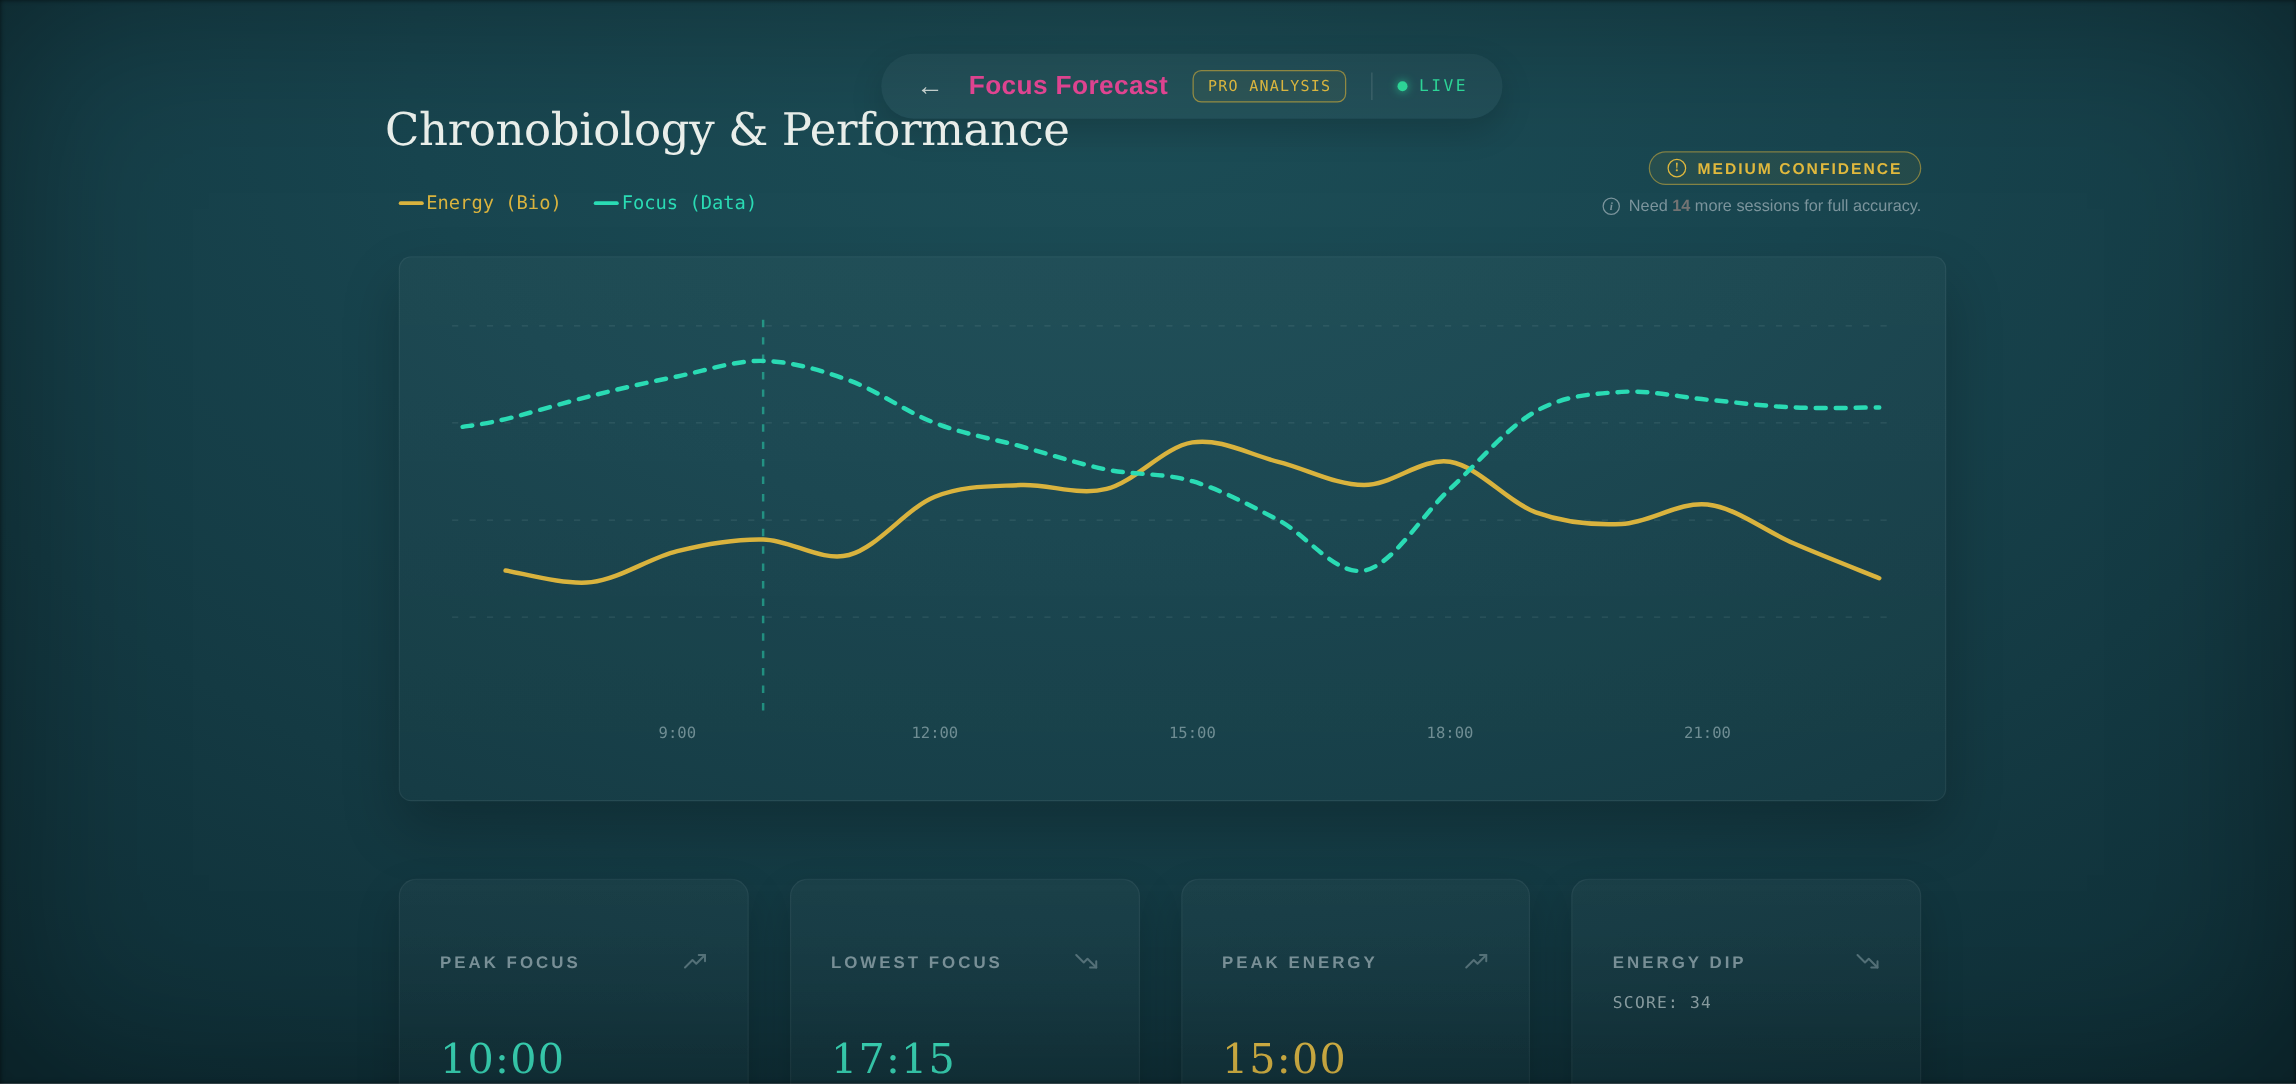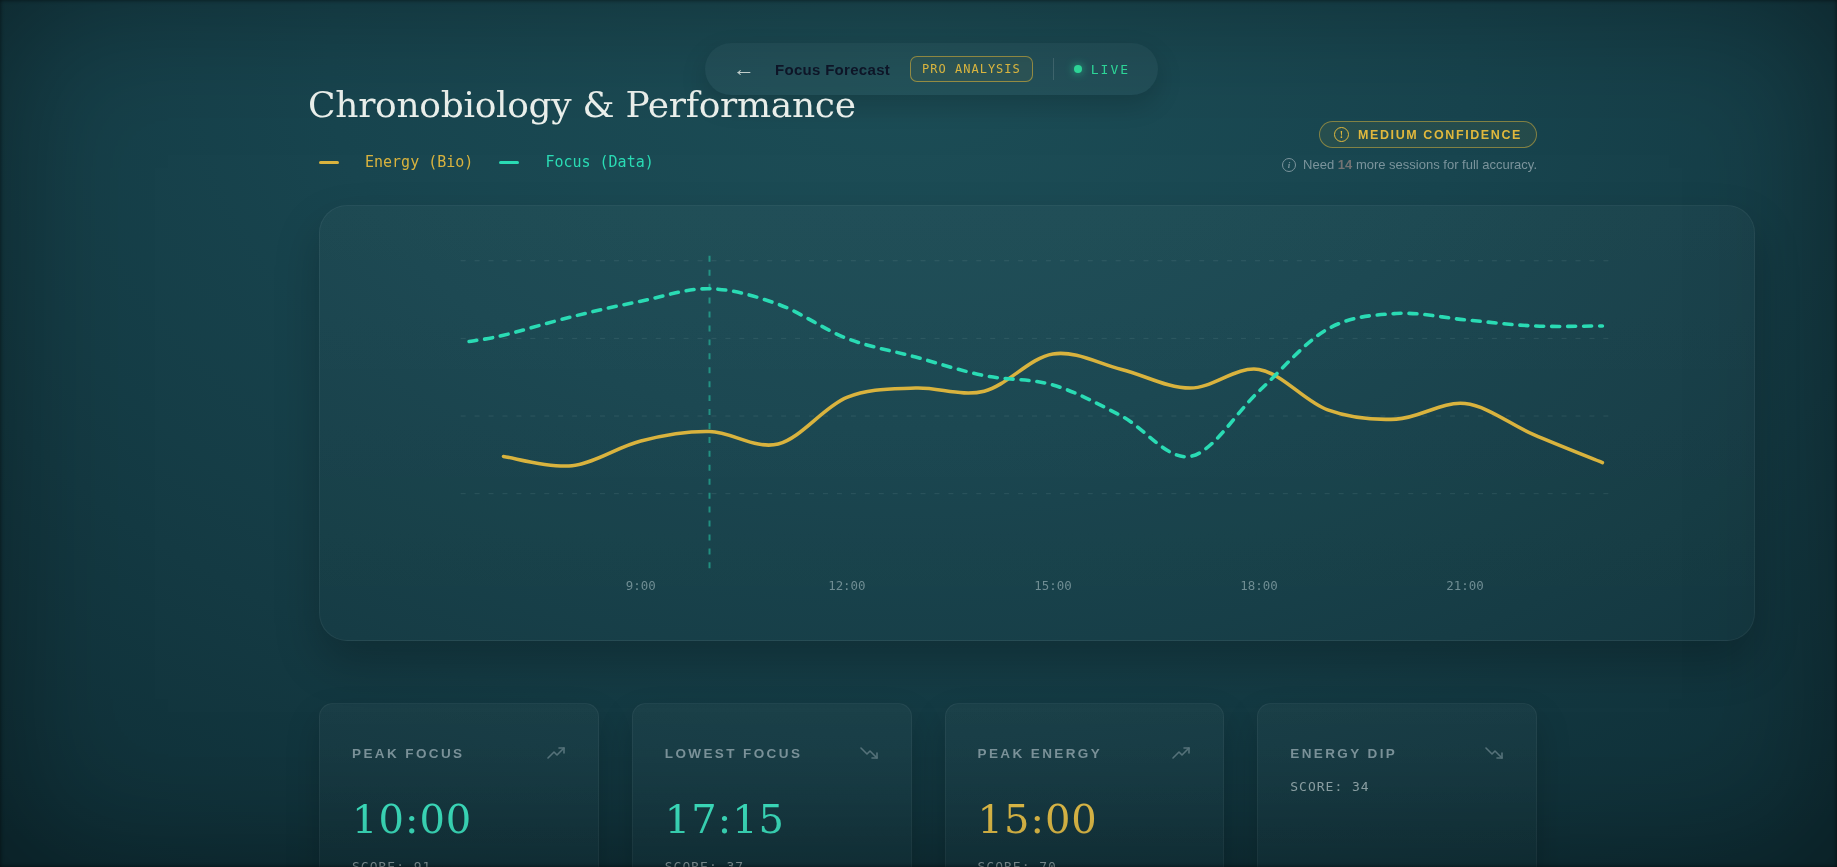--- a/index.html
+++ b/index.html
@@ -17,82 +17,82 @@
   
   .topbar{
     position:absolute; left:705px; top:43px; height:52px; min-width:448px;
     display:flex; align-items:center; gap:20px; padding:0 28px;
     background:rgba(255,255,255,.035);
     border-radius:27px;
     box-shadow:0 10px 26px rgba(0,0,0,.16);
   }
   .back-btn{ background:none; border:none; cursor:pointer; color:#cdd9d6;
     font-size:22px; line-height:1; display:flex; align-items:center; }
-  .tb-title{ font-size:15px; font-weight:bold; letter-spacing:.3px; color:#0f172a; white-space:nowrap; }
+  .tb-title{ font-size:21px; font-weight:bold; letter-spacing:.3px; color:#ec4899; white-space:nowrap; }
   .pro-badge{
     font-family:"DejaVu Sans Mono", monospace; font-size:12px; letter-spacing:1px;
     color:#e6c043; border:1px solid rgba(214,178,62,.65); background:rgba(230,192,67,.05);
     padding:5px 11px; border-radius:7px; white-space:nowrap;text-align:right;
   }
   .tb-sep{ width:1px; height:22px; background:rgba(255,255,255,.14); }
   .live{ display:flex; align-items:center; gap:9px;
     font-family:"DejaVu Sans Mono", monospace; font-size:13px; letter-spacing:2px; color:#30e2a0; }
   .live-dot{ width:8px; height:8px; border-radius:50%; background:#30e2a0;
     box-shadow:0 0 8px rgba(48,226,160,.8); }
 
   
   .page-title{
     position:absolute; left:308px; top:84px;
     font-family:"DejaVu Serif", serif; font-weight:400;
     font-size:36px; letter-spacing:-.3px; color:#eef3ef;
   }
   .legend{ position:absolute; left:319px; top:153px; display:flex; gap:26px; list-style:none; }
-  .legend li{ display:flex; align-items:center; gap:26px;
+  .legend li{ display:flex; align-items:center; gap:2px;
     font-family:"DejaVu Sans Mono", monospace; font-size:15px; }
   .legend .swatch{ width:20px; height:3px; border-radius:2px; }
 
   
   .right-info{ position:absolute; right:300px; top:121px; display:flex;
     flex-direction:column; align-items:flex-end; gap:9px; }
   .conf-badge{ display:inline-flex; align-items:center; gap:9px;
     height:27px; padding:0 14px; border-radius:14px;
     border:1px solid rgba(226,185,59,.5); background:rgba(226,185,59,.07);
     color:#e2ba3e; font-size:12.5px; font-weight:bold; letter-spacing:1.6px; white-space:nowrap; }
   .circ-icon{ display:inline-flex; align-items:center; justify-content:center;
     width:15px; height:15px; border-radius:50%; border:1.4px solid currentColor;
     font-size:10px; font-weight:bold; letter-spacing:0; flex:none; font-family:"Liberation Serif",serif; }
   .conf-note{ display:flex; align-items:center; gap:7px; color:#7b949c; font-size:13px; }
   .conf-note .circ-icon{ width:14px; height:14px; border-width:1.2px; font-size:9px; font-style:italic; }
   .conf-note b{ color:#737373; font-weight:bold; }
 
   
   .panel{
-    position:absolute; left:319px; top:205px; width:1436px; height:436px;
-    border-radius:28px; border:1px solid rgba(255,255,255,.055);
+    position:absolute; left:319px; top:205px; width:1238px; height:436px;
+    border-radius:10px; border:1px solid rgba(255,255,255,.055);
     background:linear-gradient(180deg, rgba(255,255,255,.028), rgba(255,255,255,.012));
     box-shadow:0 22px 45px rgba(0,0,0,.22);
     padding-left:35px;
   }
   .panel svg{ position:absolute; inset:0; width:100%; height:100%; }
   .tick-label{ font-family:"DejaVu Sans Mono", monospace; font-size:12.5px; fill:#6f8d93; }
 
   
   .cards{ position:absolute; left:319px; top:703px; width:1218px;
     display:grid; grid-template-columns:repeat(4,1fr); gap:33px; }
   .card{
     height:200px; border-radius:14px; padding:40px 32px 0 32px;
     border:1px solid rgba(255,255,255,.05);
     background:linear-gradient(180deg, rgba(255,255,255,.03), rgba(255,255,255,.012));
     box-shadow:0 16px 34px rgba(0,0,0,.18);
     position:relative;
   }
-  .card-head{ display:flex; align-items:center; justify-content:space-between; }
+  .card-head{ display:flex; align-items:center; justify-content:space-between;margin-top:16px; }
   .card-label{ font-size:13.5px; font-weight:bold; letter-spacing:2.4px; color:#7c949b; }
   .trend-icon{ color:#6c878e; opacity:.75; }
-  .card-time{ margin-top:34px; font-family:"DejaVu Serif", serif; font-size:40px; letter-spacing:1px; }
+  .card-time{ margin-top:49px; font-family:"DejaVu Serif", serif; font-size:33px; letter-spacing:1px; }
   .card-score{ margin-top:17px; font-family:"DejaVu Sans Mono", monospace;
     font-size:13px; letter-spacing:1px; color:#90a5a9; }
 </style>
 </head>
 <body>
 
 <header class="topbar">
   <button class="back-btn">
     <span>←</span>
   </button>

